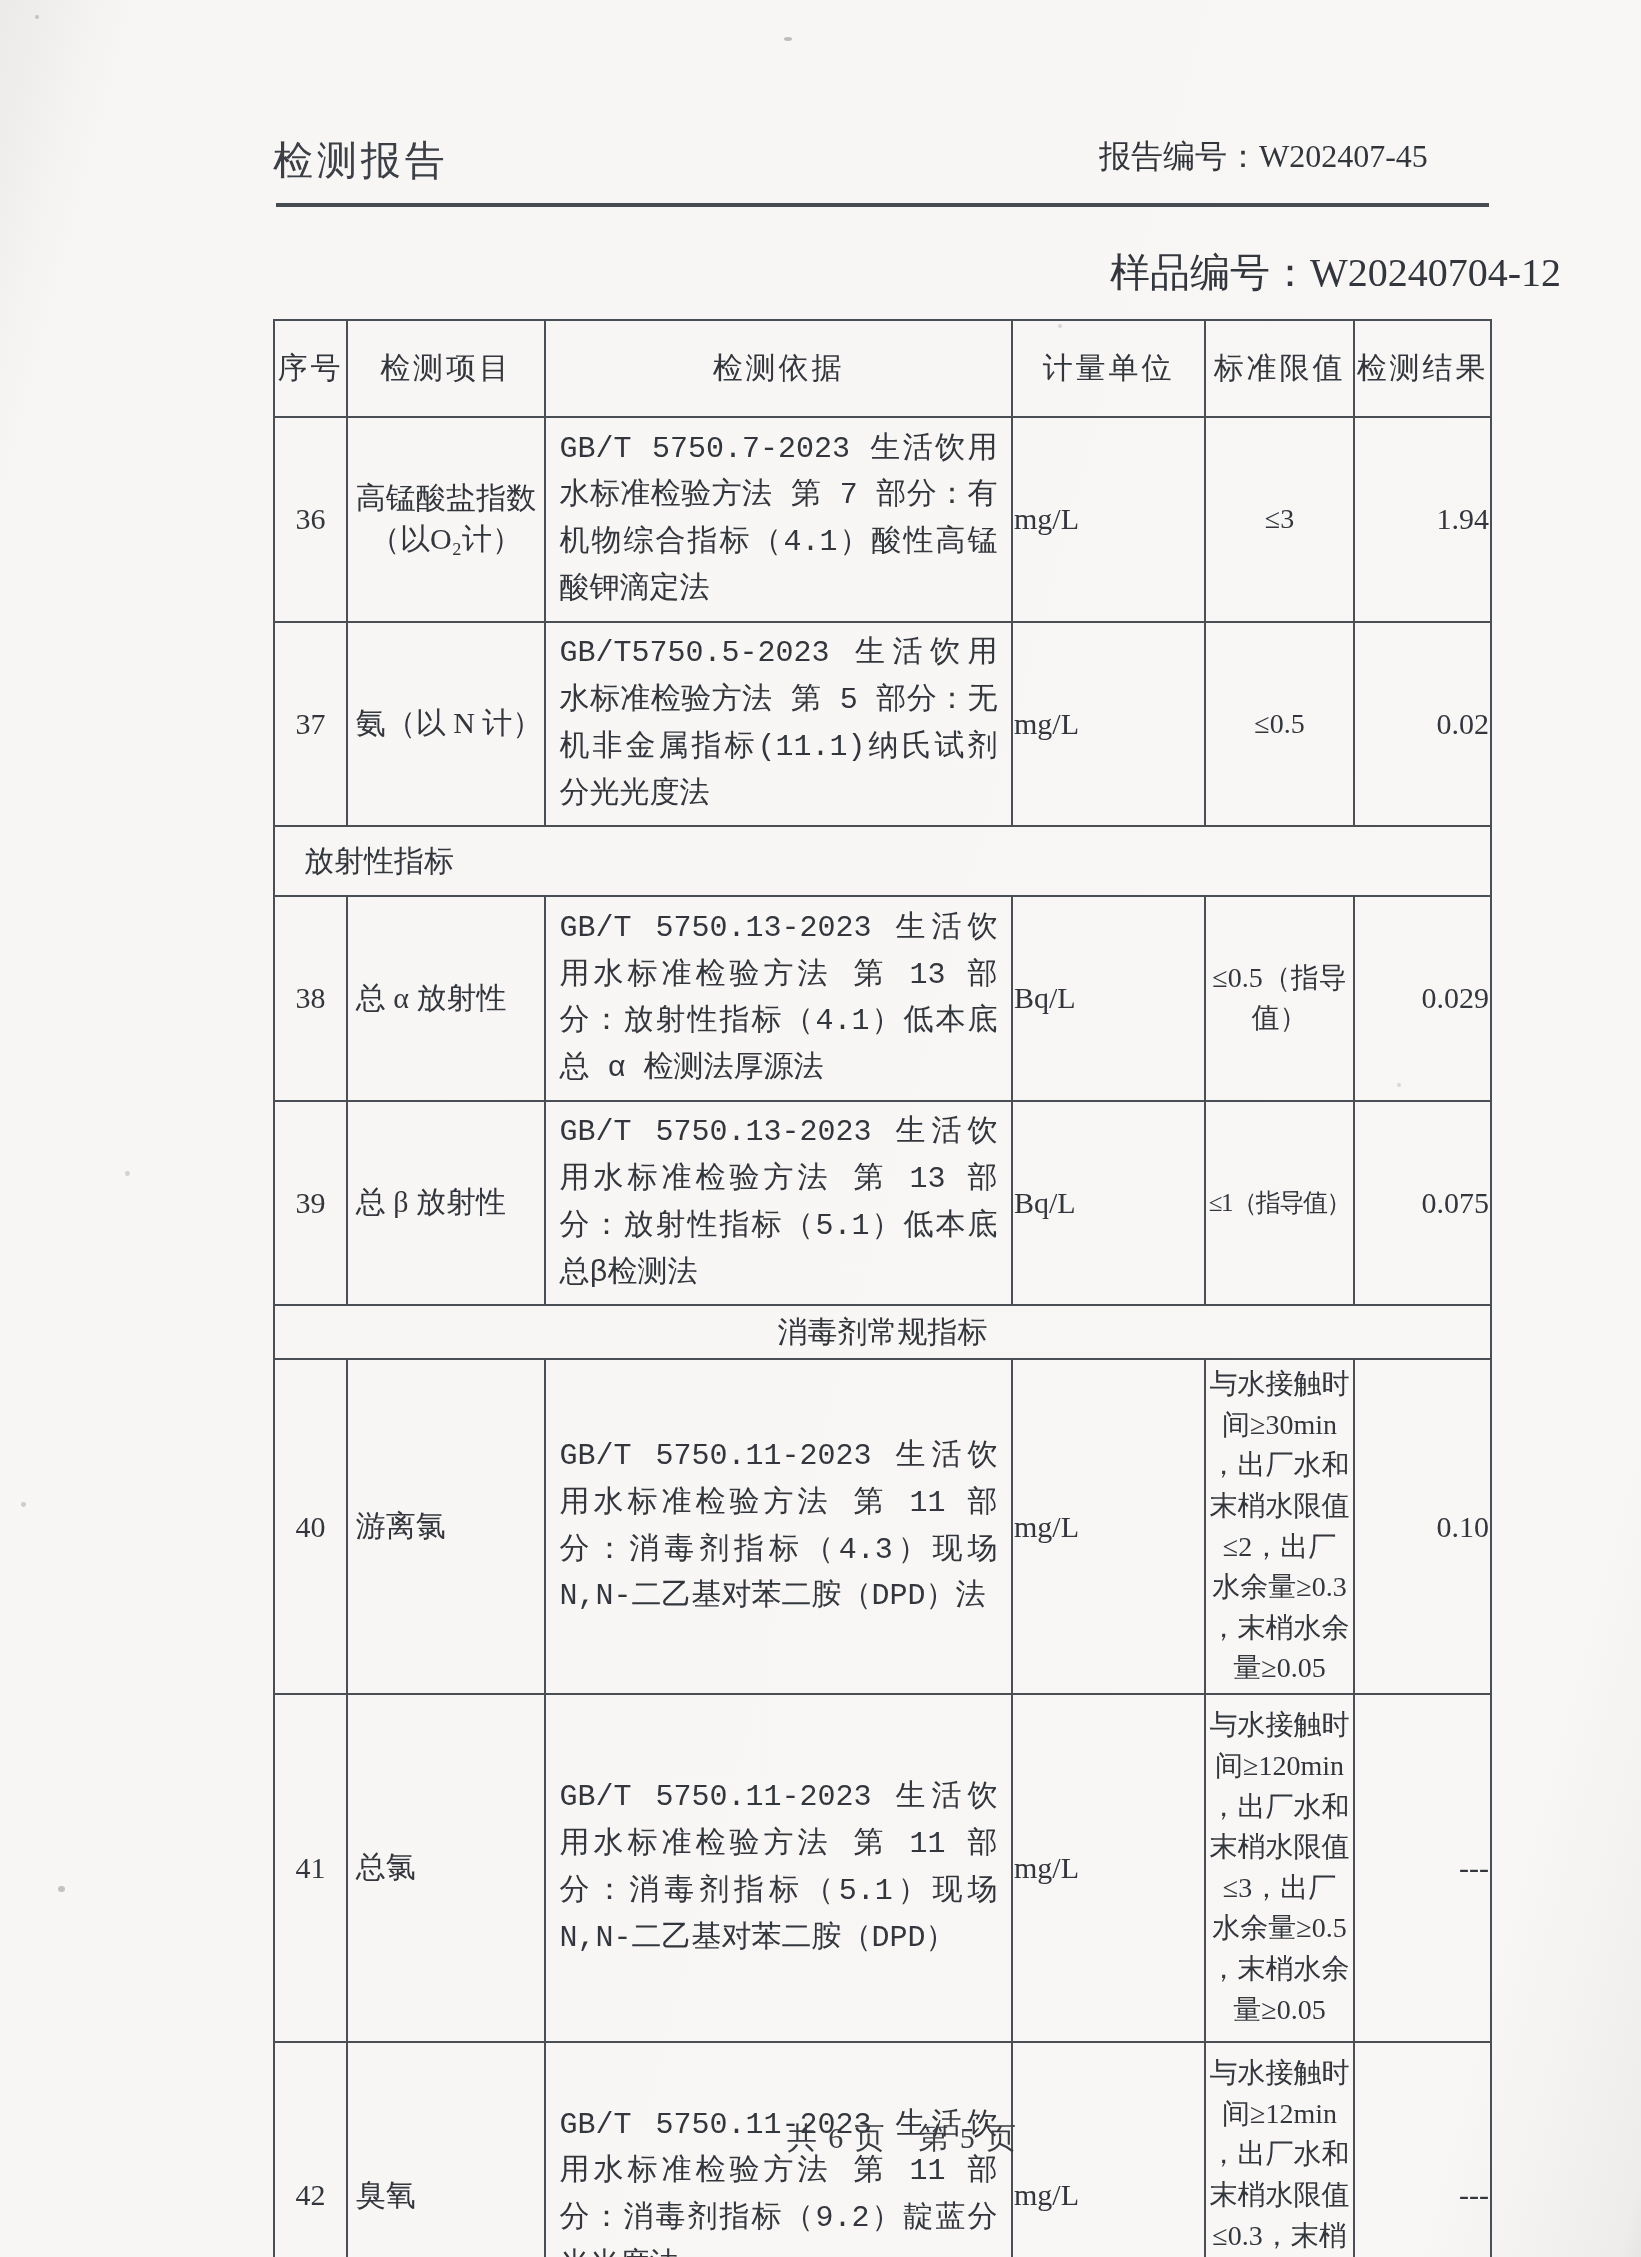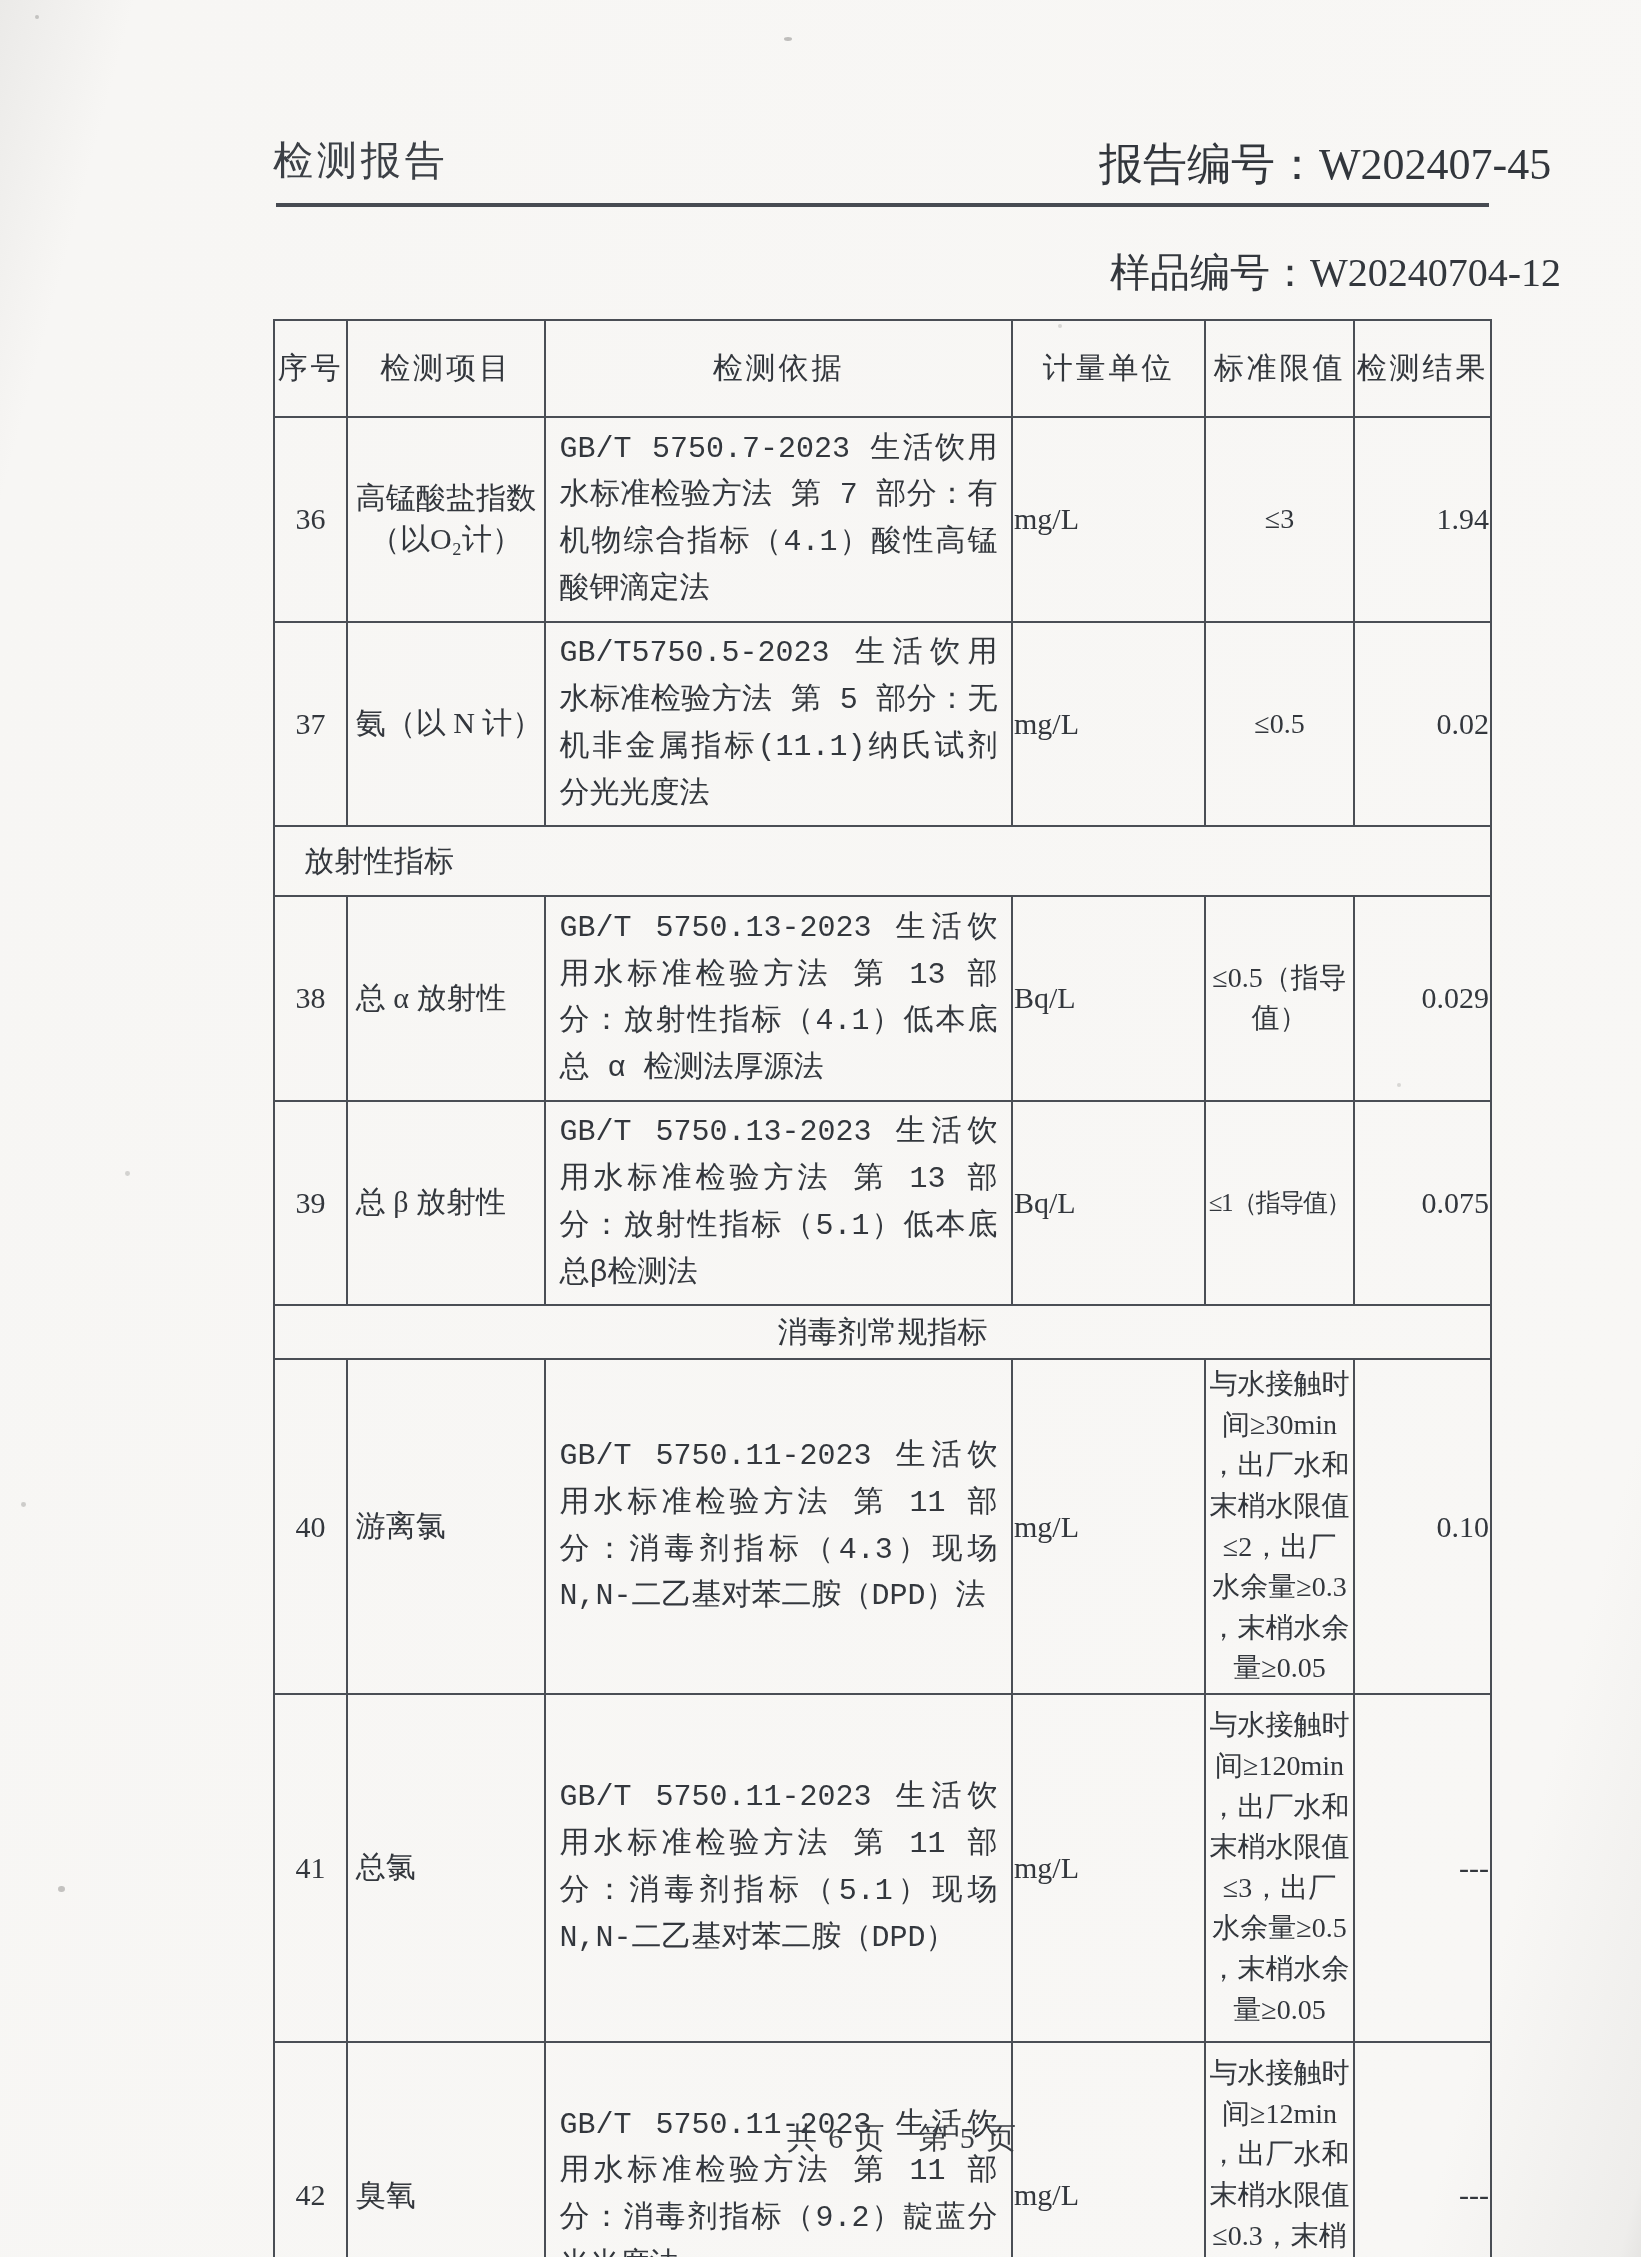--- a/index.html
+++ b/index.html
@@ -3,21 +3,21 @@
 <meta charset="utf-8">
 <style>
   html,body { margin:0; padding:0; background:#d8d7d5; }
   .page {
     position:relative; width:1641px; height:2257px; margin:0 auto;
     background:linear-gradient(105deg,#ebeae8 0%,#f7f6f4 6%,#f8f7f5 90%,#eeedeb 99%,#e6e5e3 100%);
     font-family:"Liberation Serif","DejaVu Serif",serif;
     color:#383c42; overflow:hidden;
   }
   .page-title { position:absolute; left:273px; top:133px; font-size:40px; letter-spacing:3.9px; color:#3c4046; }
-  .report-no { position:absolute; left:1099px; top:135px; font-size:44px; color:#32363c; }
+  .report-no { position:absolute; left:1099px; top:135px; font-size:32px; color:#32363c; }
   .rule { position:absolute; left:276px; top:203px; width:1213px; height:3.9px; background:#474b52; }
   .meta-location { position:absolute; left:273px; top:243px; font-size:33px; color:#33373d; }
   .meta-sample { position:absolute; left:1110px; top:245px; font-size:40px; color:#33373d; }
 
   table.report {
     position:absolute; left:273px; top:319px; width:1218px;
     border-collapse:collapse; table-layout:fixed;
     font-size:30px; color:#33373d;padding-left:36px;
   }
   table.report th, table.report td {

